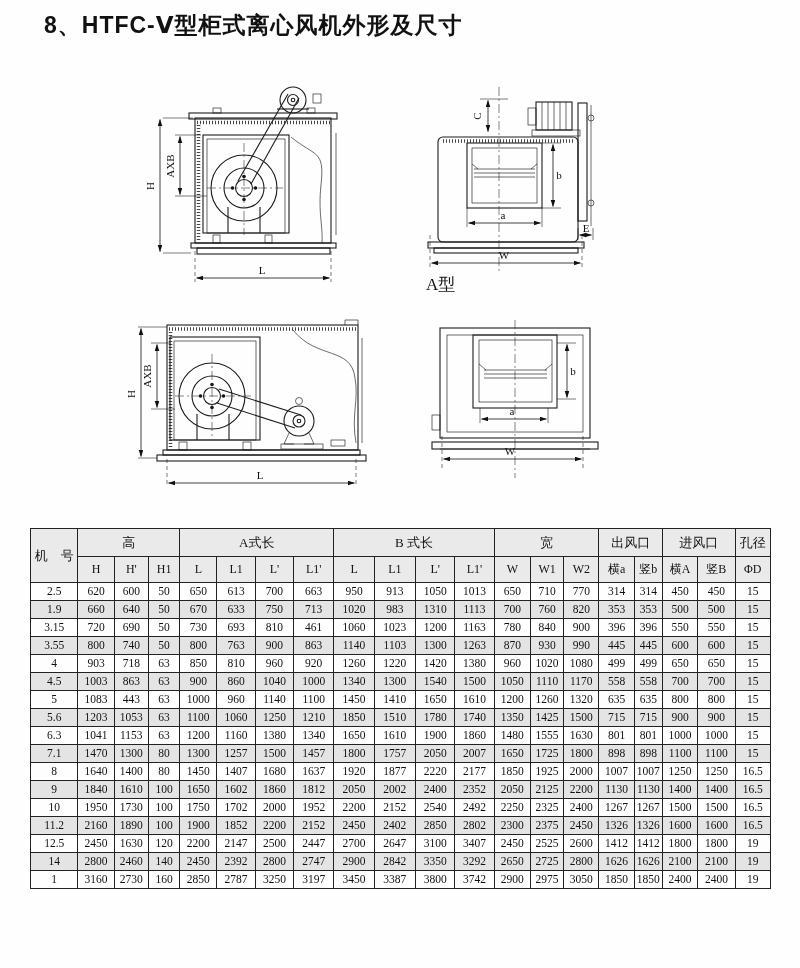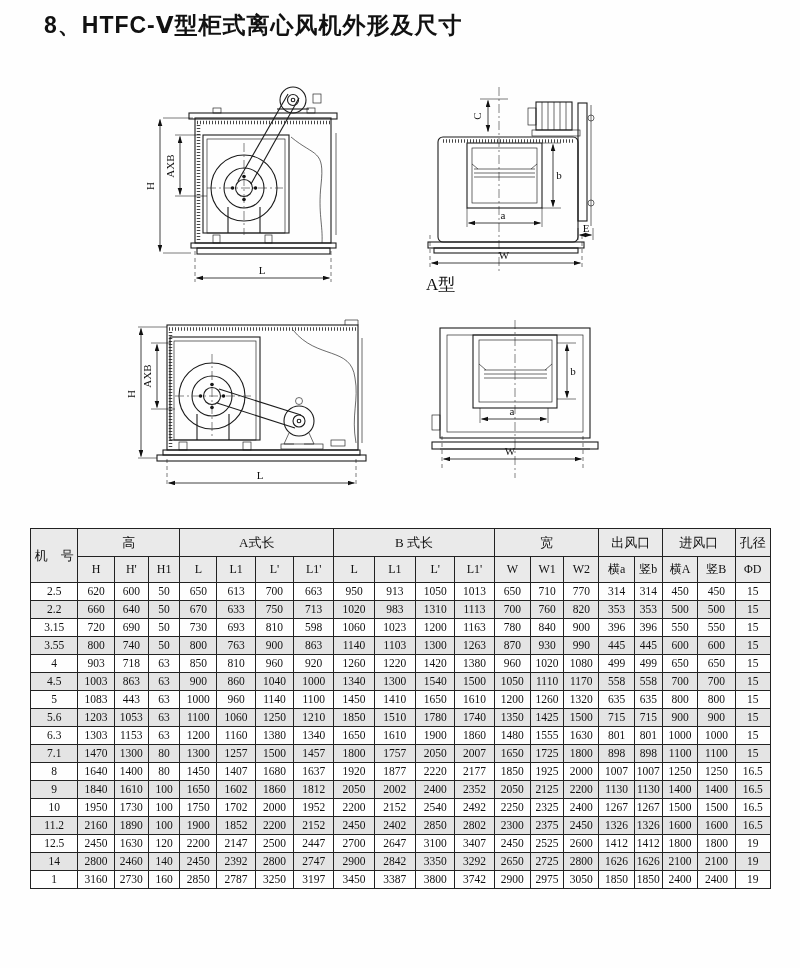--- a/index.html
+++ b/index.html
@@ -325,21 +325,21 @@
           <td>650</td>
           <td>710</td>
           <td>770</td>
           <td>314</td>
           <td>314</td>
           <td>450</td>
           <td>450</td>
           <td>15</td>
         </tr>
         <tr class="alt">
-          <td>2.2</td>
+          <td>1.9</td>
           <td>660</td>
           <td>640</td>
           <td>50</td>
           <td>670</td>
           <td>633</td>
           <td>750</td>
           <td>713</td>
           <td>1020</td>
           <td>983</td>
           <td>1310</td>
@@ -354,21 +354,21 @@
           <td>15</td>
         </tr>
         <tr>
           <td>3.15</td>
           <td>720</td>
           <td>690</td>
           <td>50</td>
           <td>730</td>
           <td>693</td>
           <td>810</td>
-          <td>598</td>
+          <td>461</td>
           <td>1060</td>
           <td>1023</td>
           <td>1200</td>
           <td>1163</td>
           <td>780</td>
           <td>840</td>
           <td>900</td>
           <td>396</td>
           <td>396</td>
           <td>550</td>
@@ -480,21 +480,21 @@
           <td>1425</td>
           <td>1500</td>
           <td>715</td>
           <td>715</td>
           <td>900</td>
           <td>900</td>
           <td>15</td>
         </tr>
         <tr>
           <td>6.3</td>
-          <td>1303</td>
+          <td>1041</td>
           <td>1153</td>
           <td>63</td>
           <td>1200</td>
           <td>1160</td>
           <td>1380</td>
           <td>1340</td>
           <td>1650</td>
           <td>1610</td>
           <td>1900</td>
           <td>1860</td>

